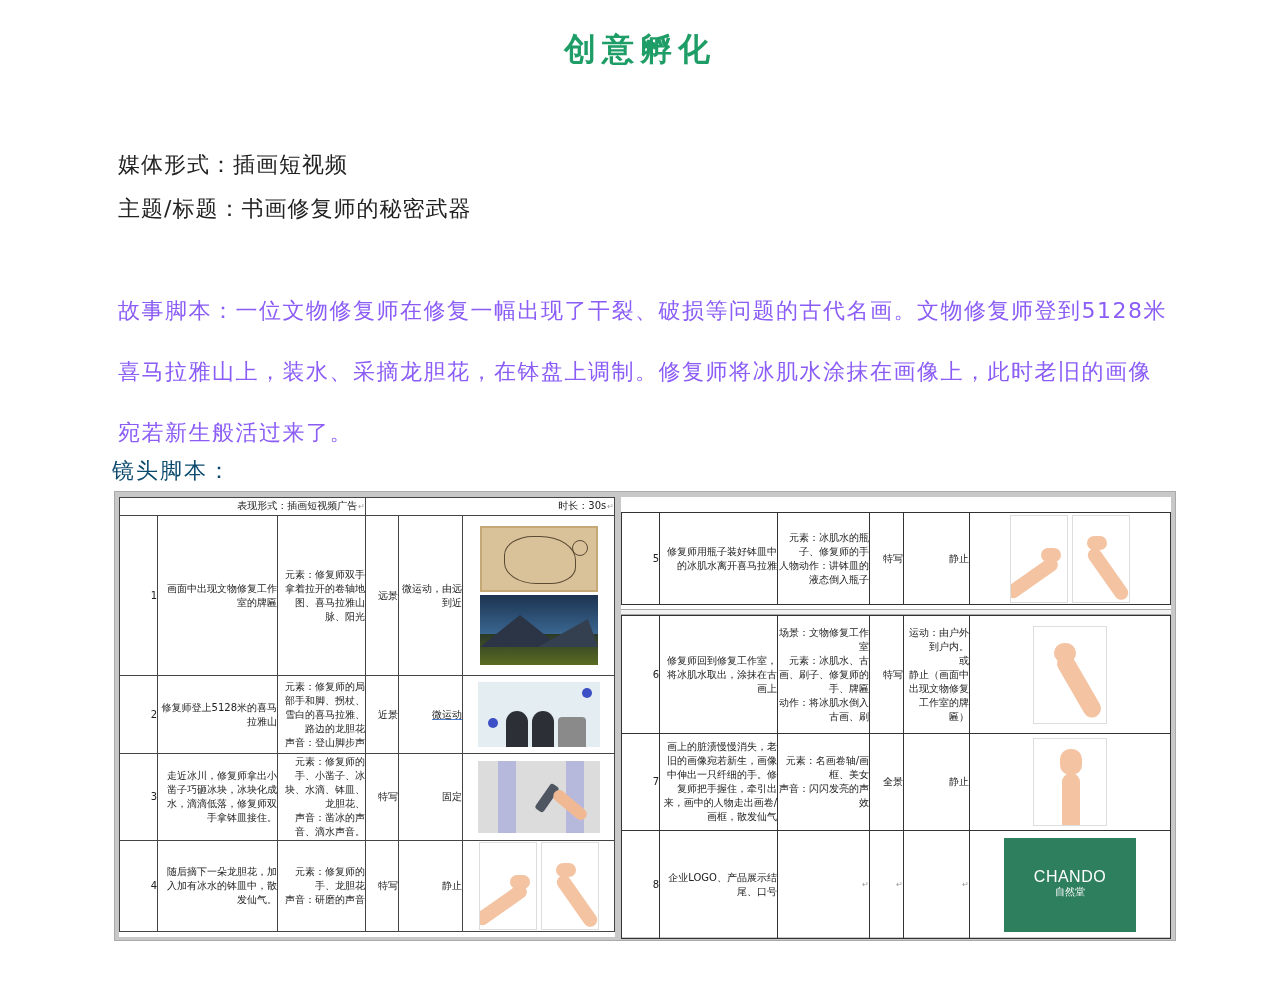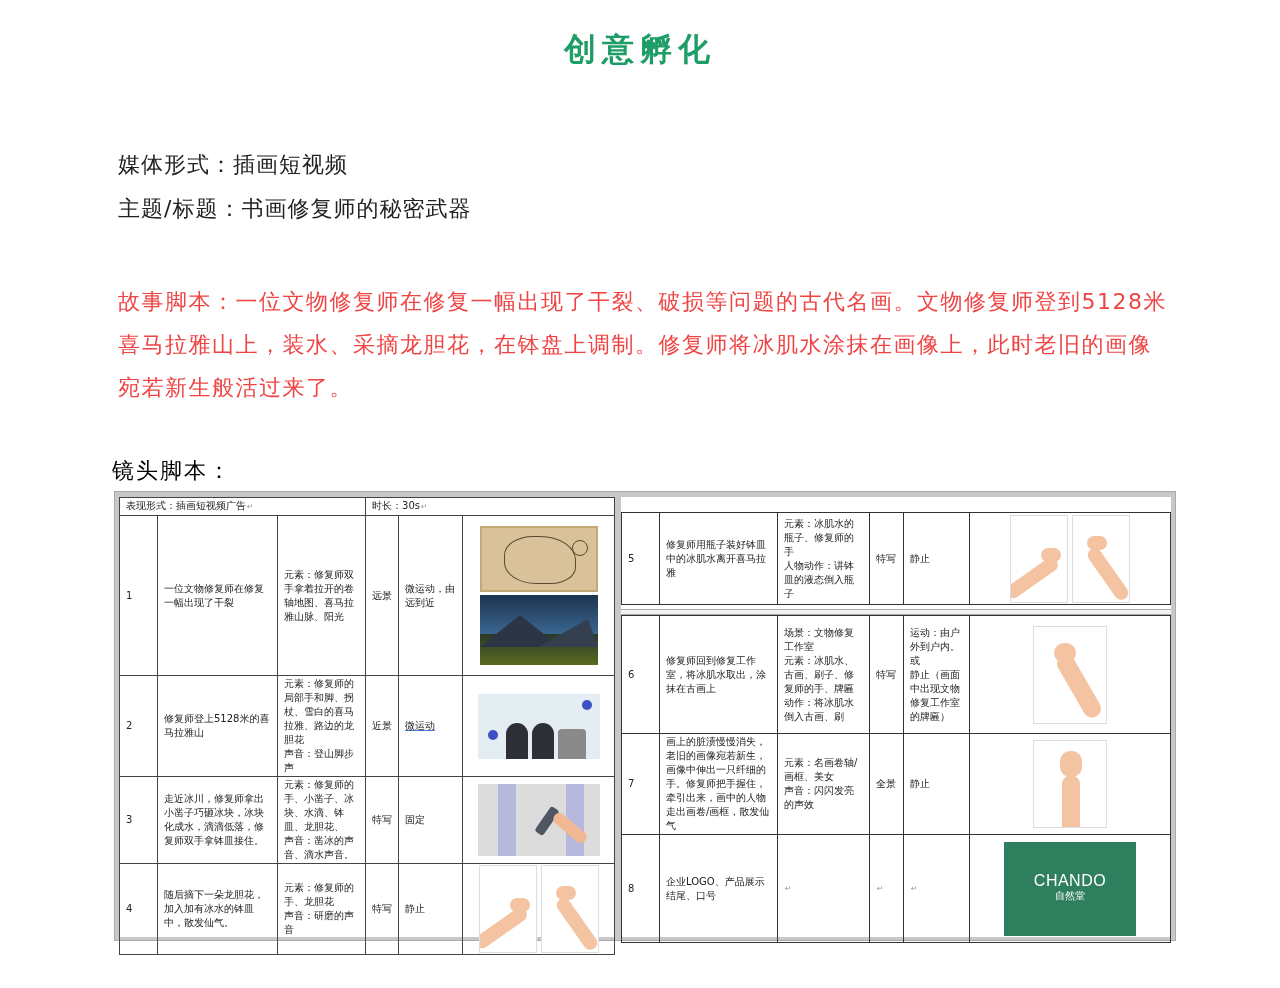--- a/index.html
+++ b/index.html
@@ -7,36 +7,36 @@
   body { position: relative; font-family: "DejaVu Sans", "Liberation Sans", sans-serif; color: #222; }
 
   .page-title {
     position: absolute; left: 0; top: 28px; width: 1280px; text-align: center;
     font-family: "DejaVu Serif", "Liberation Serif", serif;
     font-size: 32px; font-weight: bold; color: #1f9d66; letter-spacing: 6px;
   }
   .meta-line { position: absolute; left: 118px; font-size: 22px; color: #222; letter-spacing: 1px; }
   .story {
     position: absolute; left: 118px; top: 280px; width: 1050px;
-    font-size: 22px; line-height: 43px; color: #ef4444; letter-spacing: 1.5px;
-  }
-  .shot-heading { position: absolute; left: 112px; top: 456px; font-size: 22px; color: #000000; letter-spacing: 2px; }
+    font-size: 22px; line-height: 61px; color: #8b5cf6; letter-spacing: 1.5px;
+  }
+  .shot-heading { position: absolute; left: 112px; top: 456px; font-size: 22px; color: #0c4a6e; letter-spacing: 2px; }
 
   .doc-frame {
     position: absolute; left: 114px; top: 491px; width: 1062px; height: 450px;
     background: #c8c8c8; border: 1px solid #aaa;
   }
   .panel { position: absolute; background: #fff; }
   .panel-left { left: 4px; top: 5px; width: 496px; height: 440px; }
   .panel-right { left: 506px; top: 5px; width: 550px; height: 440px; }
 
   table.story-table { border-collapse: collapse; width: 100%; font-size: 10px; color: #222; table-layout: fixed; }
   table.story-table td, table.story-table th {
-    border: 1px solid #333; text-align: left; vertical-align: middle;
-    font-weight: normal; padding: 1px 6px; line-height: 14px;
+    border: 1px solid #333; text-align: right; vertical-align: middle;
+    font-weight: normal; padding: 1px 0; line-height: 14px;
   }
   .panel-left table.story-table td { border-color: #444; }
   .ret { color: #999; font-size: 8px; margin-left: 1px; }
   .ul-blue { text-decoration: underline; text-decoration-color: #4a7fd6; }
 
   .img-box { margin: 3px auto; position: relative; overflow: hidden; }
   .img-map { width: 118px; height: 66px; background: #d9c29a; border: 2px solid #c4a977; }
   .img-map::before {
     content: ""; position: absolute; left: 22px; top: 8px; width: 70px; height: 46px;
     border: 1px solid #5a4a32; border-radius: 40% 50% 35% 45%;
@@ -121,21 +121,21 @@
           <col style="width:64px">
           <col>
       </colgroup>
       <tbody>
           <tr style="height:14px">
         <td colspan="3"><span>表现形式：插画短视频广告</span><span class="ret">↵</span></td>
         <td colspan="3"><span>时长：30s</span><span class="ret">↵</span></td>
       </tr>
       <tr style="height:160px">
         <td>1</td>
-        <td>一位文物修复师在修复一幅出现了干裂</td>
+        <td>画面中出现文物修复工作室的牌匾</td>
         <td>元素：修复师双手拿着拉开的卷轴地图、喜马拉雅山脉、阳光</td>
         <td>远景</td>
         <td>微运动，由远到近</td>
         <td>
           <div class="img-box img-map"></div>
           <div class="img-box img-mountain"></div>
         </td>
       </tr>
       <tr style="height:78px">
         <td>2</td>

